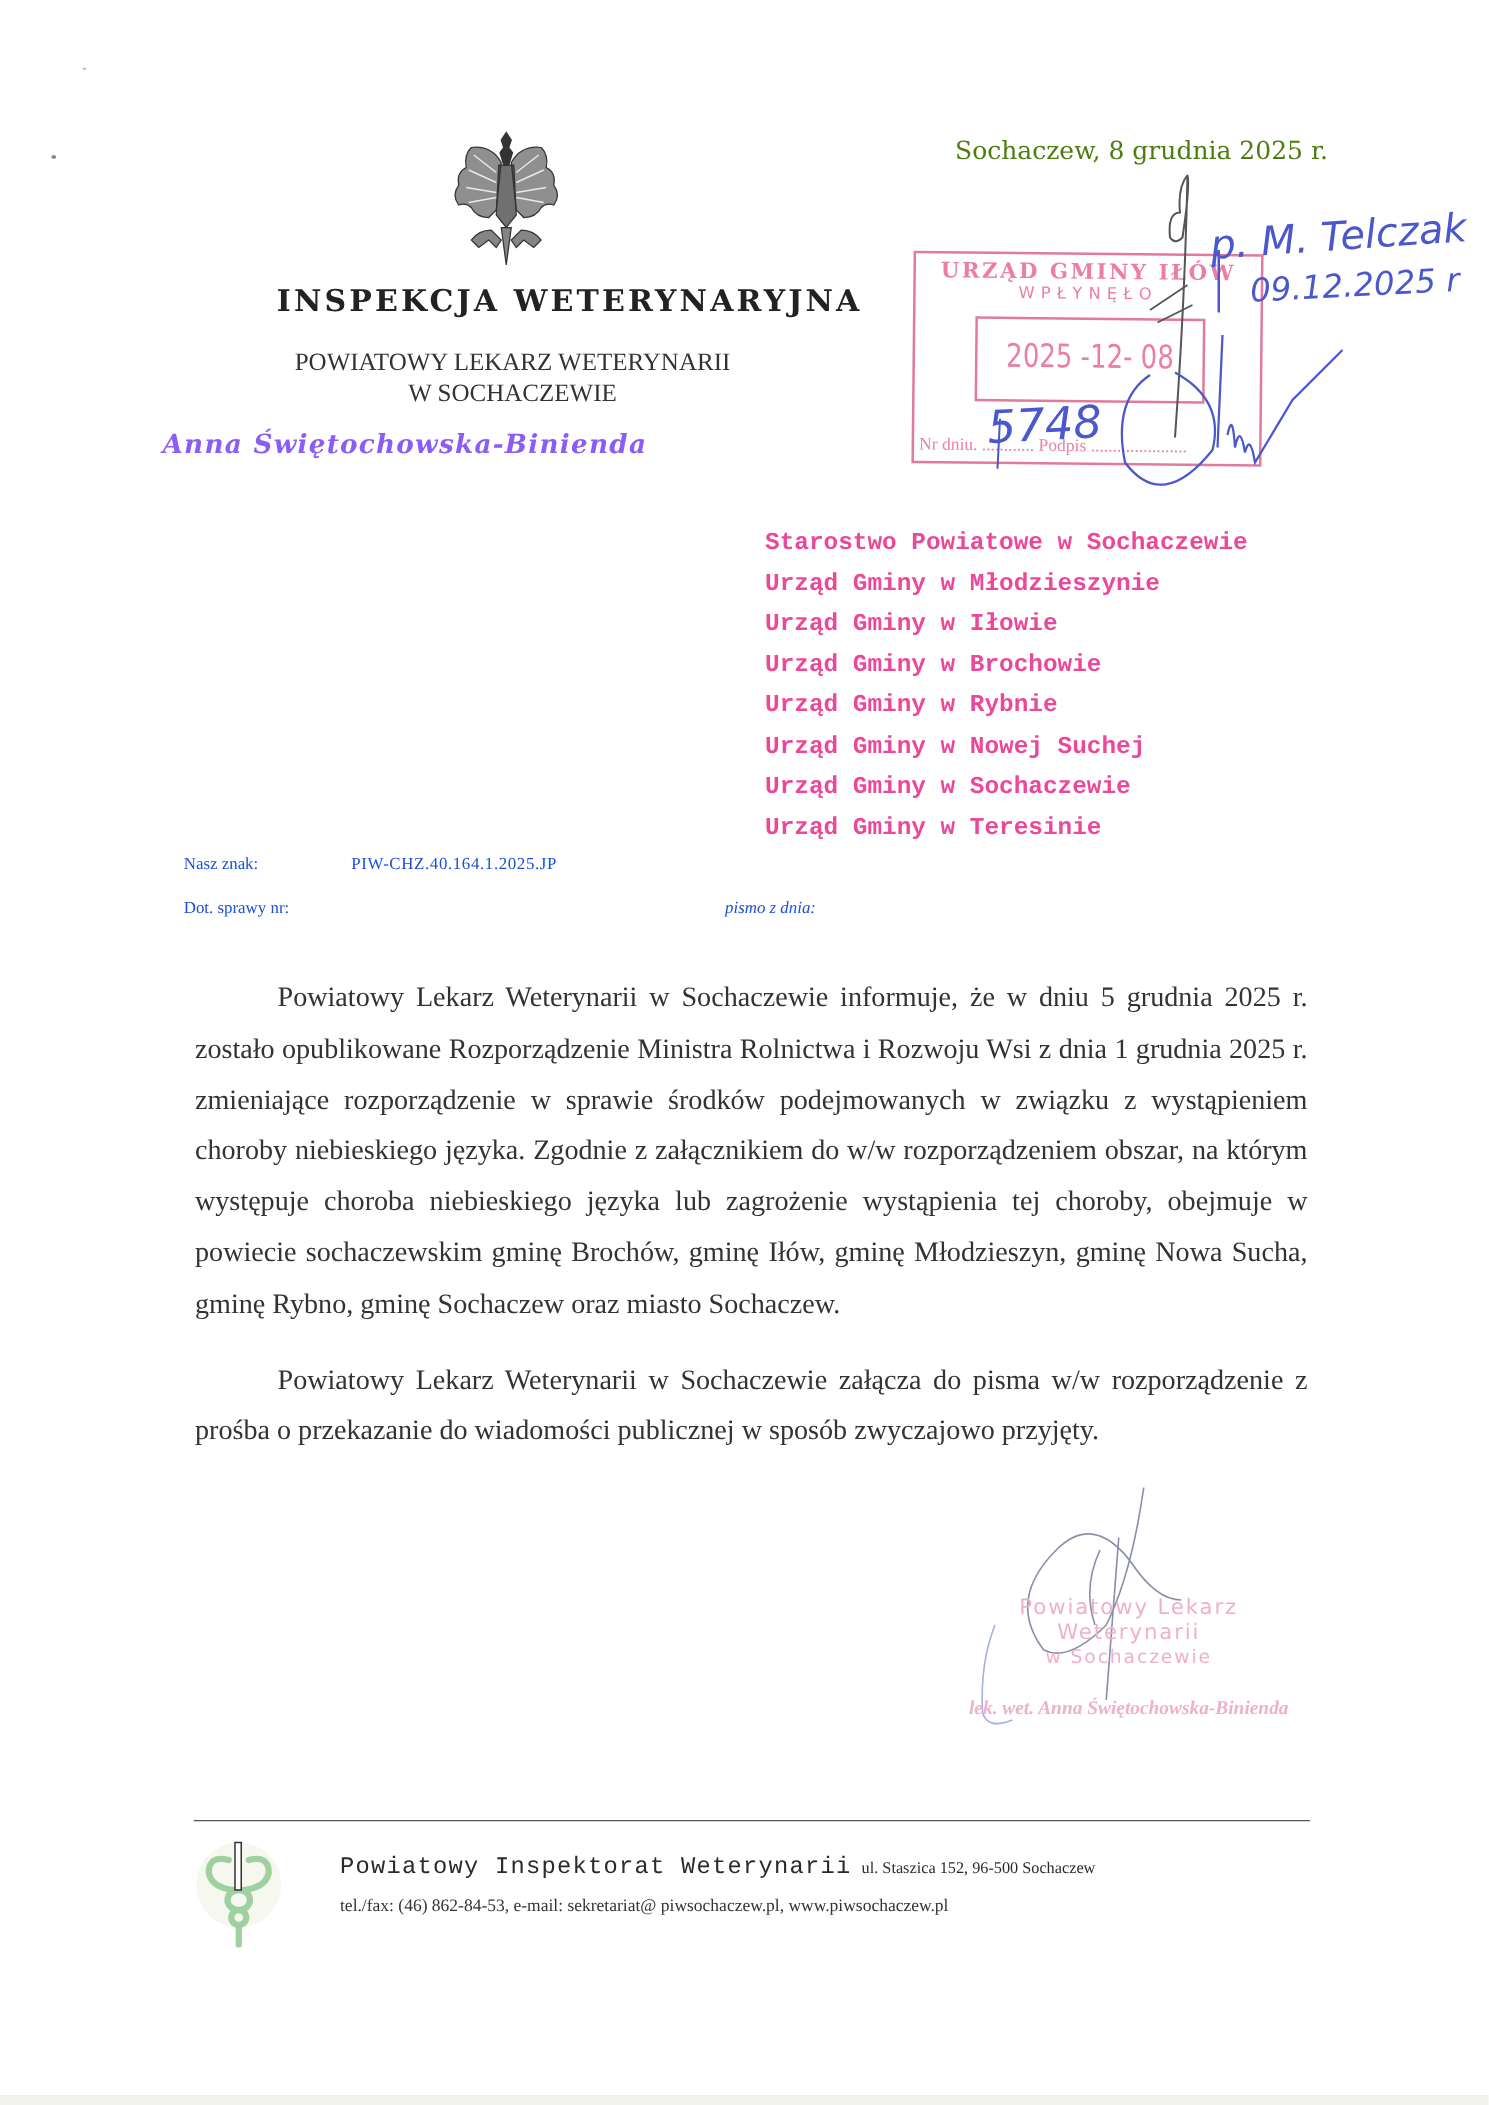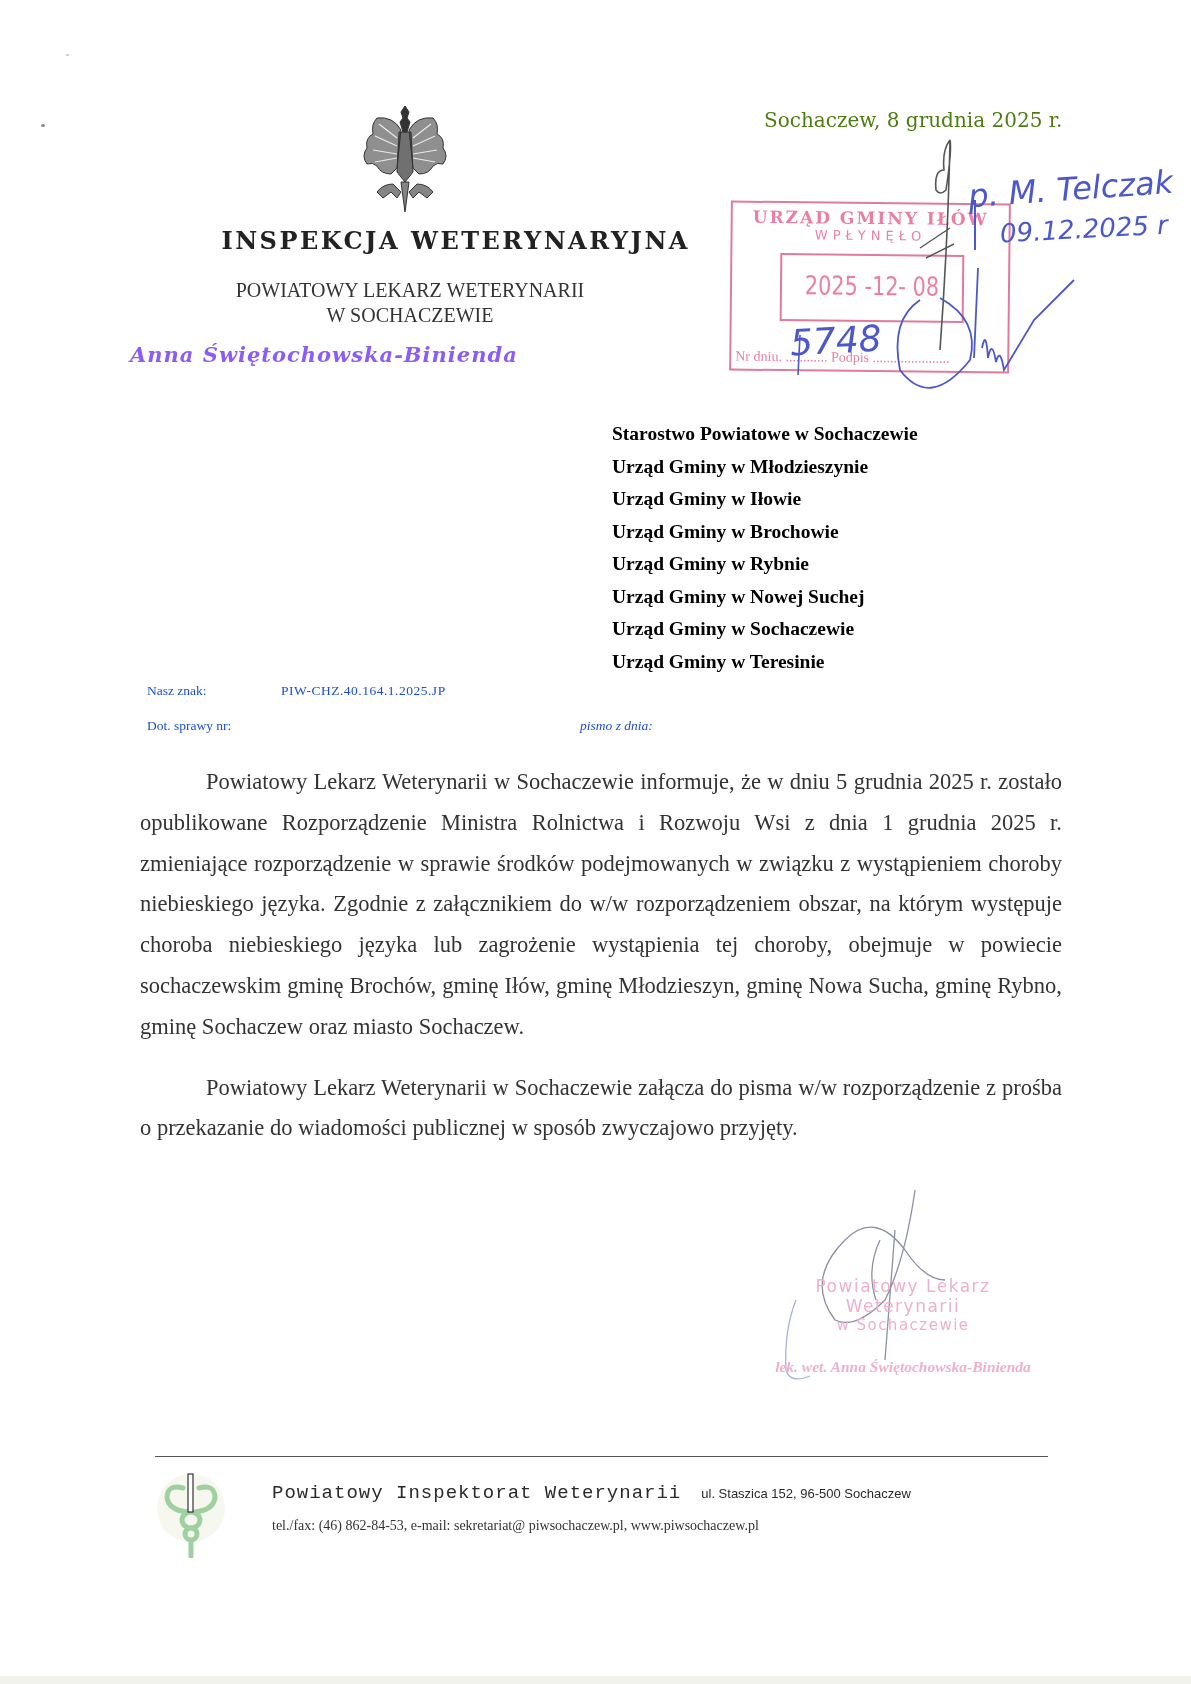--- a/index.html
+++ b/index.html
@@ -31,47 +31,47 @@
   .stamp-date { position: absolute; left: 0; right: 0; top: 15px; text-align: center;
                 font-family: "DejaVu Sans", sans-serif; font-size: 26px; transform: scaleX(0.8); }
   .stamp-foot { position: absolute; left: 4px; right: 4px; bottom: 4px;
                 font-family: "Liberation Serif", serif; font-size: 14px; white-space: nowrap; }
   .handwrite { font-family: "DejaVu Sans", sans-serif; font-style: italic; color: #4b57cc; }
   .hw-name { left: 968px; top: 170px; font-size: 32px; transform: rotate(-4deg); }
   .hw-date { left: 1000px; top: 214px; font-size: 26px; transform: rotate(-3deg); }
   .hw-number { left: 790px; top: 320px; font-size: 36px; transform: rotate(-3deg); }
   .sig-layer { left: 0; top: 0; width: 1191px; height: 1684px; pointer-events: none; }
   
-  .recipients { left: 612px; top: 418px; font-family: Liberation Serif, serif; font-weight: bold;
-                font-size: 19.5px; line-height: 32.5px; color: #000000; }
+  .recipients { left: 612px; top: 418px; font-family: Liberation Mono, monospace; font-weight: bold;
+                font-size: 19.5px; line-height: 32.5px; color: #ec4899; }
   .recipient { display: block; white-space: nowrap; }
   
   .ref { font-family: "Liberation Serif", serif; font-size: 13.5px; color: #1d4ed8; }
   .ref-label1 { left: 147px; top: 683px; }
   .ref-value1 { left: 281px; top: 683px; letter-spacing: 0.5px; }
   .ref-label2 { left: 147px; top: 718px; }
   .ref-label3 { left: 580px; top: 718px; font-style: italic; }
   
   .body-text { left: 140px; top: 762px; width: 922px; font-family: "Liberation Serif", serif;
                font-size: 22.5px; line-height: 40.8px; color: #333; text-align: justify; }
-  .para { margin: 0; text-indent: 66px; }
+  .para { margin: 16px; text-indent: 66px; }
   .para + .para { margin-top: 20px; }
   
   .sig-stamp { left: 772px; top: 1276px; width: 262px; color: #efb0cb; text-align: center; }
   .sig-l1 { font-family: "DejaVu Sans", sans-serif; font-size: 17px; letter-spacing: 1.5px; display: block; }
   .sig-l2 { font-family: "DejaVu Sans", sans-serif; font-size: 15px; letter-spacing: 1.5px; display: block; margin-top: 0px; }
   .sig-l3 { font-family: "Liberation Serif", serif; font-style: italic; font-weight: bold;
             font-size: 15.5px; display: block; margin-top: 24px; }
   
   .footer-rule { left: 155px; top: 1456px; width: 893px; height: 0;
                  border-top: 1.5px solid #555; }
   .footer-logo { left: 155px; top: 1468px; width: 70px; height: 90px; }
   .footer-l1 { left: 272px; top: 1482px; white-space: nowrap; color: #2a2a2a; }
   .footer-org { font-family: Liberation Mono, monospace; font-size: 19px; letter-spacing: 1px; margin-top: 12px; }
-  .footer-addr { font-family: Liberation Sans, sans-serif; font-size: 13px; margin-left: 20px; }
+  .footer-addr { font-family: Liberation Serif, serif; font-size: 13px; margin-left: 8px; }
   .footer-l2 { left: 272px; top: 1518px; white-space: nowrap; font-family: "Liberation Serif", serif;
                font-size: 14px; color: #333; }
   .speck { background: #888; border-radius: 50%; }
   .bottom-band { left: 0; top: 1676px; width: 1191px; height: 8px; background: #f2f2ec; }
 </style>
 </head>
 <body>
 
 <div class="abs speck" style="left:66px;top:54px;width:3px;height:2px;opacity:.5"></div>
 <div class="abs speck" style="left:41px;top:124px;width:4px;height:3px;"></div>

